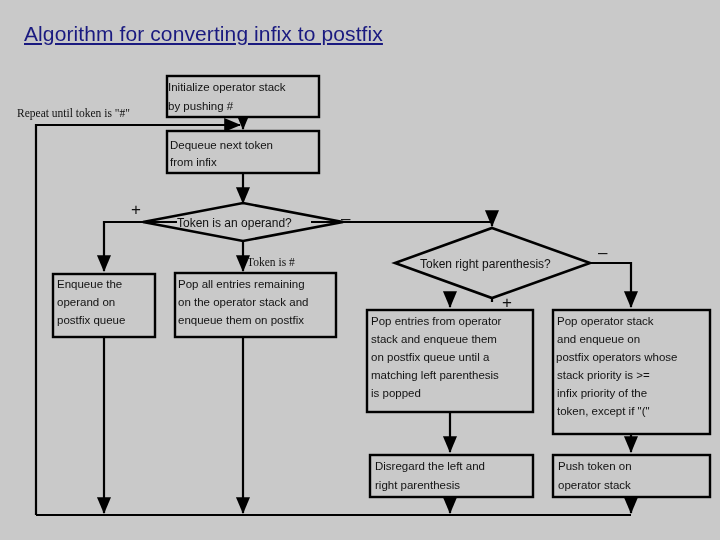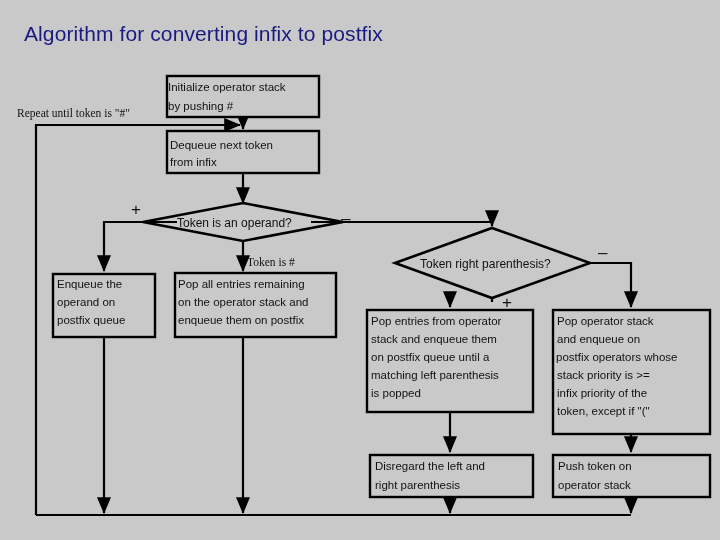--- a/index.html
+++ b/index.html
@@ -22,20 +22,21 @@
   }
   .title {
     position: absolute;
     left: 24px;
     top: 22px;
     font-size: 21px;
     color: #1a1a80;
     font-family: "Liberation Sans", sans-serif;
     letter-spacing: 0.1px;
     white-space: nowrap;
+    text-decoration: underline;
   }
   svg.flow {
     position: absolute;
     left: 0;
     top: 0;
     width: 720px;
     height: 540px;
   }
   .box-rect {
     fill: #c9c9c9;

